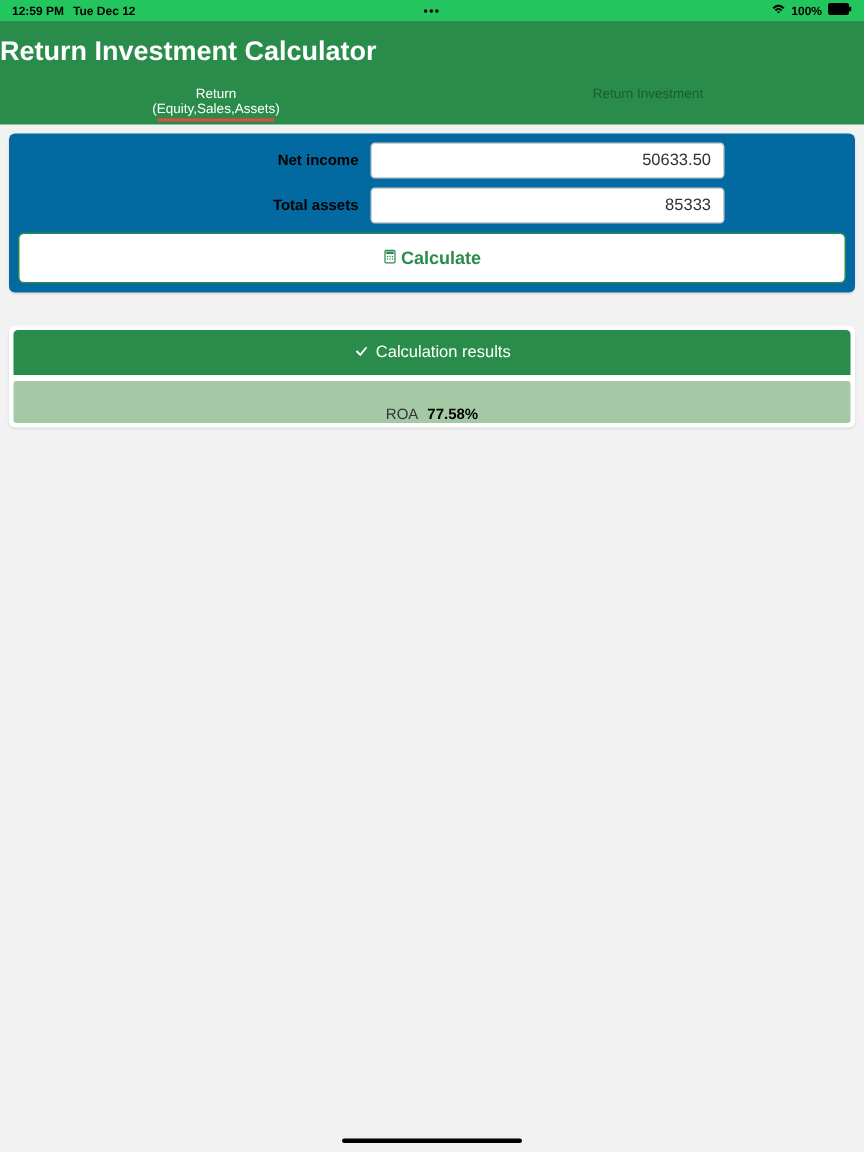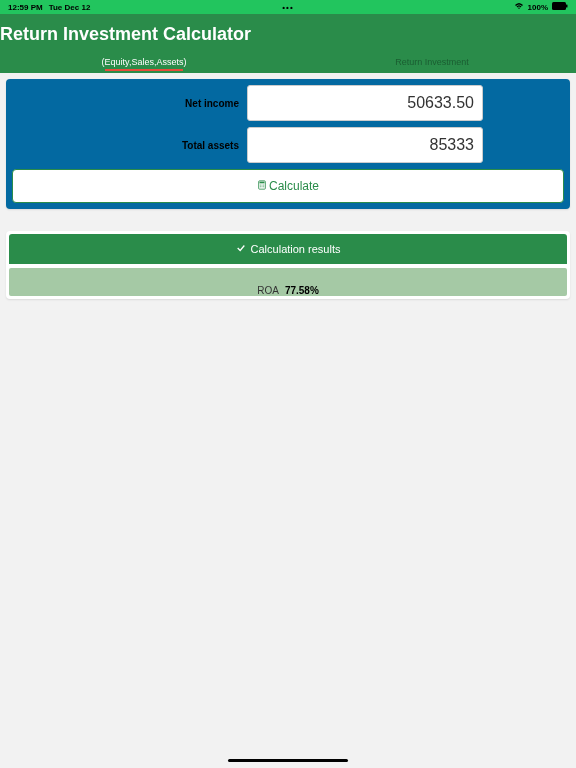--- a/index.html
+++ b/index.html
@@ -18,23 +18,23 @@
     .tab.inactive { color: #1a5d31; }
     .tab .line1 { display: block; }
     .tab .line2 { display: block; }
     .tab.active::after { content: ""; position: absolute; bottom: 2px; left: 50%; transform: translateX(-50%); width: 78px; height: 2px; background: #e74c3c; }
     
     .content { padding: 6px; }
     .card { background: #0369a1; border-radius: 4px; box-shadow: 0 1px 2px rgba(0,0,0,0.1); padding: 6px; margin-bottom: 22px; }
     
     .form-row { display: flex; align-items: center; margin-bottom: 6px; }
     .form-label { width: 235px; text-align: right; padding-right: 8px; font-size: 10px; font-weight: 700; color: #000; }
-    .form-input { flex: 0 0 236px; height: 36px; border: 1px solid #ccc; border-radius: 3px; padding: 0 8px; text-align: right; font-size: 16px; color: #333; }
+    .form-input { flex: 0 0 236px; height: 24px; border: 1px solid #ccc; border-radius: 3px; padding: 0 8px; text-align: right; font-size: 11px; color: #333; }
     
-    .calc-btn { width: 100%; height: 34px; background: #fff; border: 1.5px solid #2a8c4a; border-radius: 4px; color: #2a8c4a; font-size: 12px; font-weight: 400; display: flex; align-items: center; justify-content: center; gap: 2px; cursor: pointer; }
+    .calc-btn { width: 100%; height: 34px; background: #fff; border: 1.5px solid #2a8c4a; border-radius: 4px; color: #2a8c4a; font-size: 12px; font-weight: 700; display: flex; align-items: center; justify-content: center; gap: 2px; cursor: pointer; }
     .calc-icon { width: 10px; height: 10px; }
     
     .results-header { background: #2a8c4a; color: #fff; height: 30px; display: flex; align-items: center; justify-content: center; gap: 5px; font-size: 11px; border-radius: 3px 3px 0 0; text-align: center; }
     .check-icon { width: 10px; height: 10px; }
     .result-row { background: #a5c9a5; height: 28px; display: flex; align-items: flex-end; justify-content: center; gap: 6px; font-size: 10px; margin-top: 4px; border-radius: 2px; }
     .result-label { color: #333; }
     .result-value { font-weight: 700; color: #000; }
     
     .results-card { background: #fff; border-radius: 4px; box-shadow: 0 1px 2px rgba(0,0,0,0.1); padding: 3px; }
     
@@ -62,20 +62,21 @@
           <rect x="14" y="2.5" width="1.5" height="3" rx="0.5" fill="#000"></rect>
         </svg>
     </span>
   </div>
 </div>
 
 <div class="header">
   <div class="title">Return Investment Calculator</div>
   <div class="tabs">
     <div class="tab active">
+      <span class="line1">Return</span>
       <span class="line2">(Equity,Sales,Assets)</span>
     </div>
     <div class="tab inactive">
       <span class="line1">Return Investment</span>
     </div>
   </div>
 </div>
 
 <div class="content">
   <div class="card">

